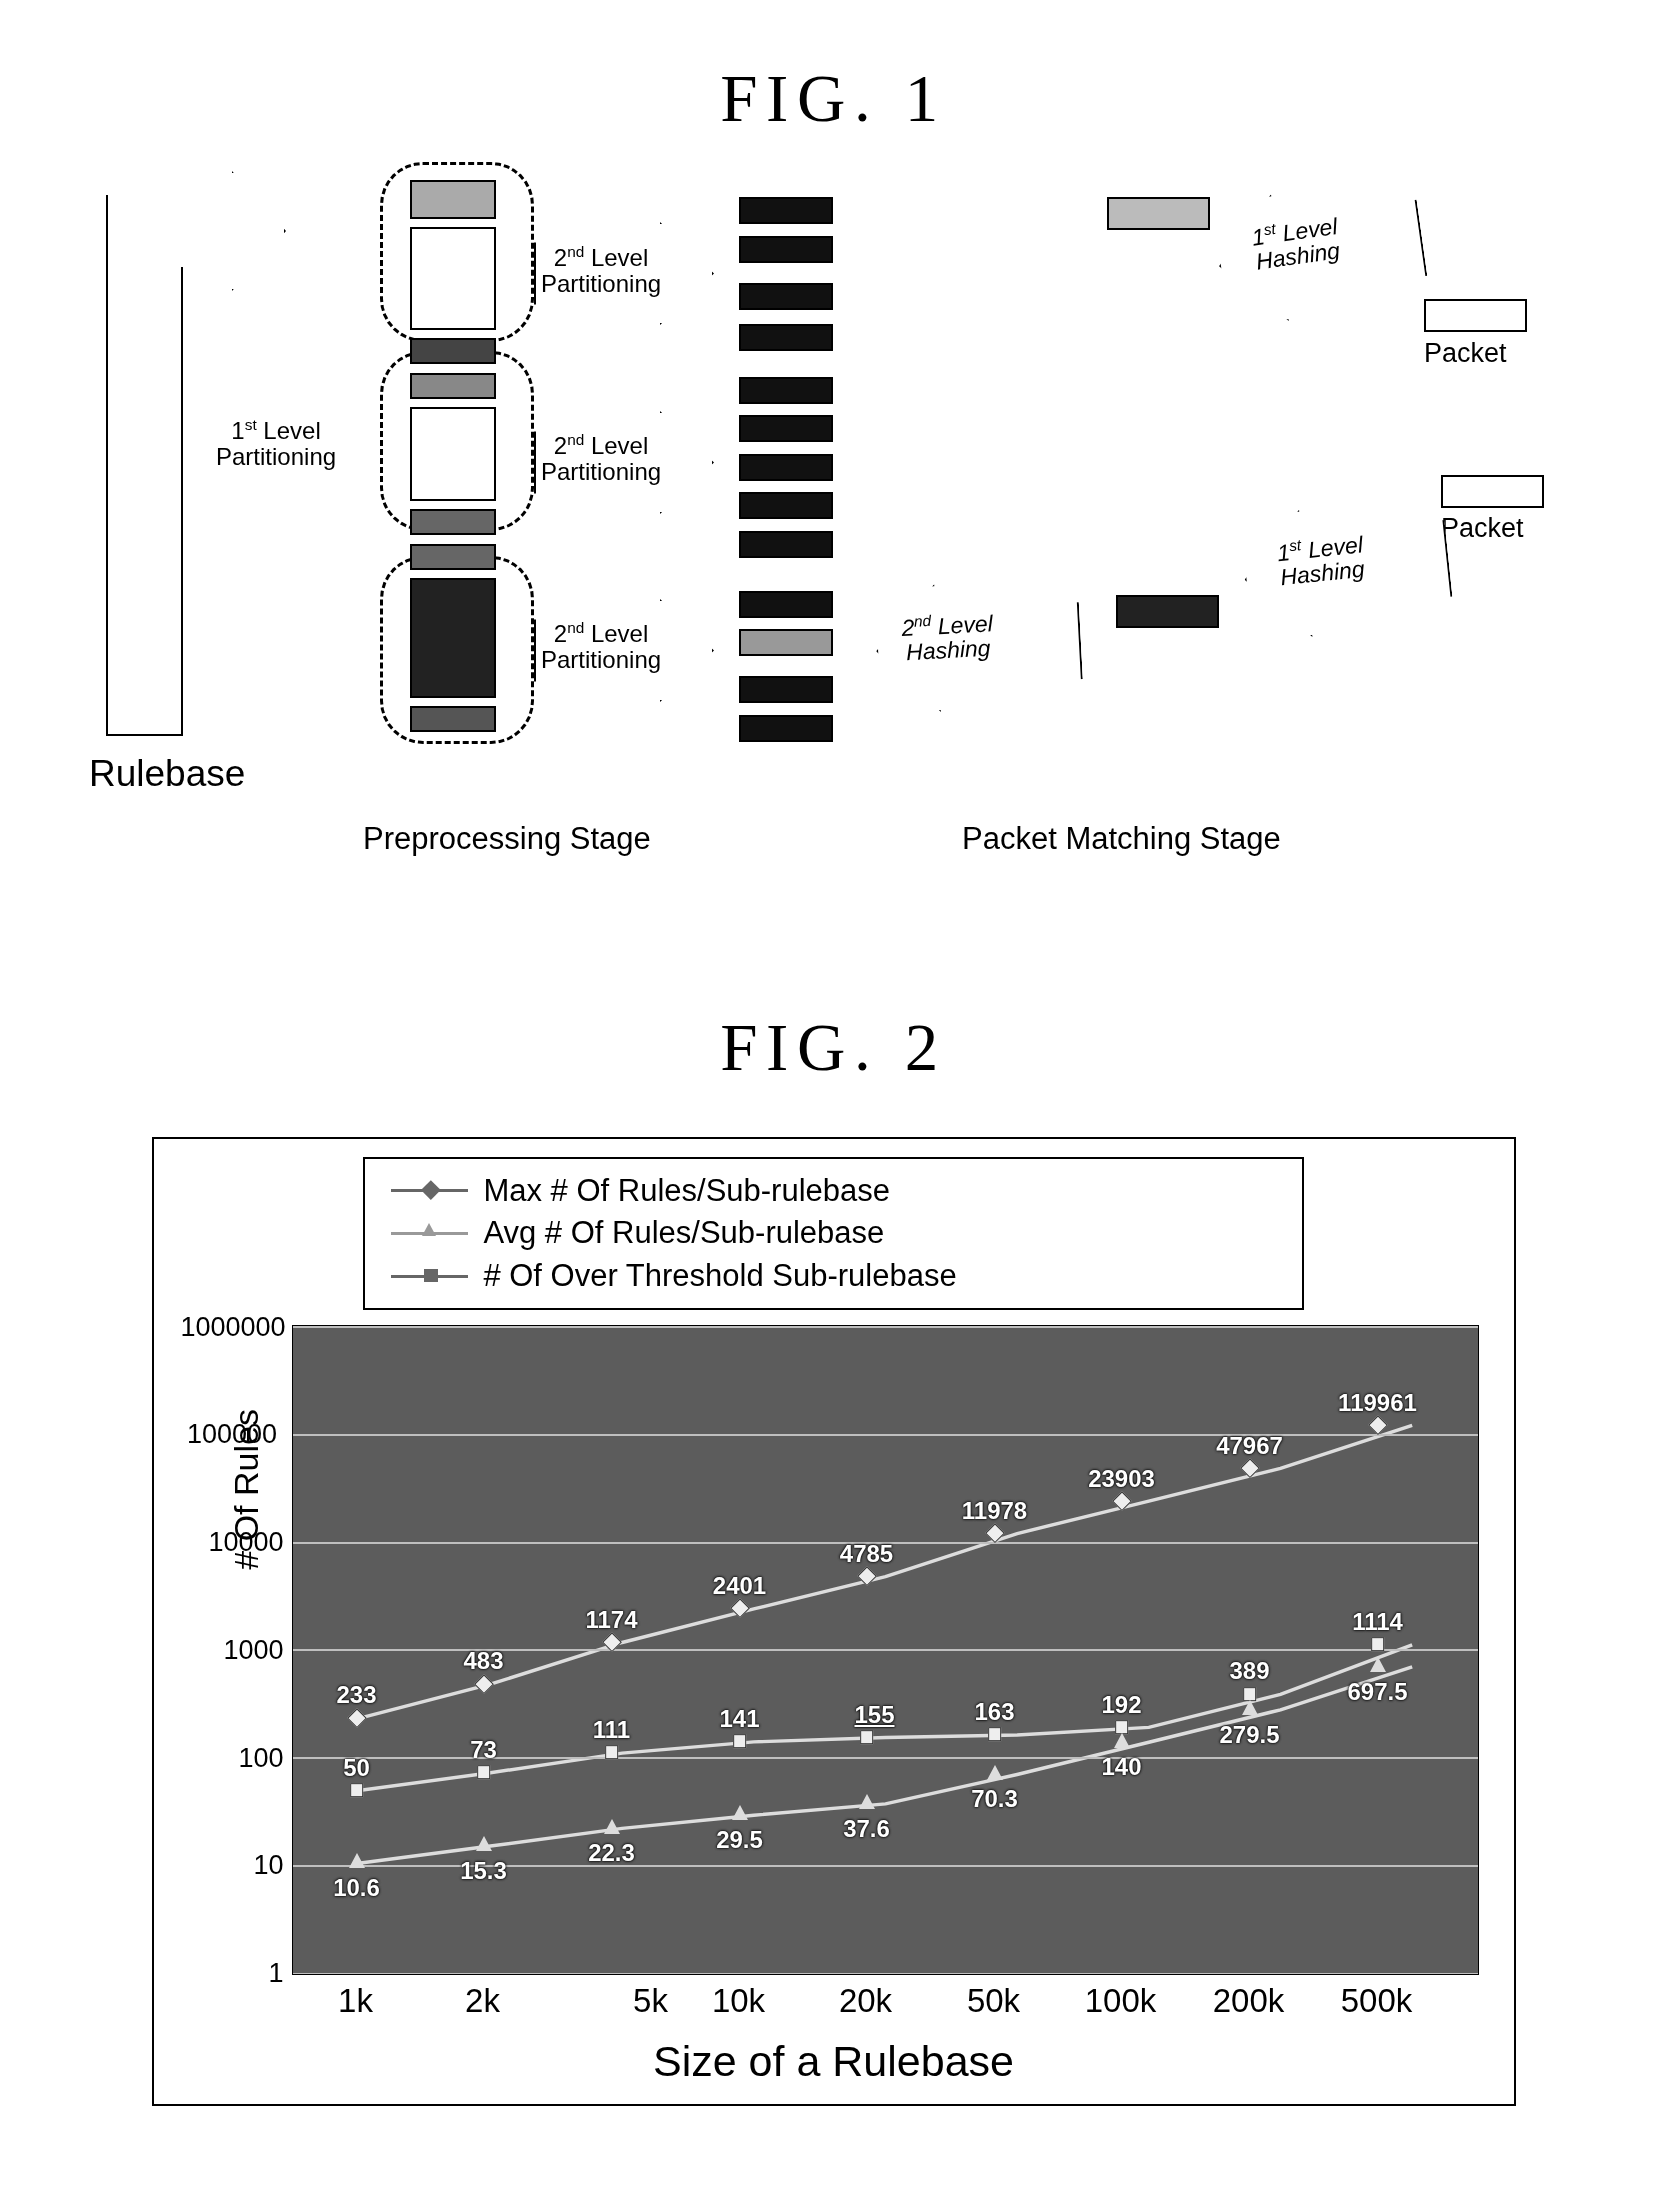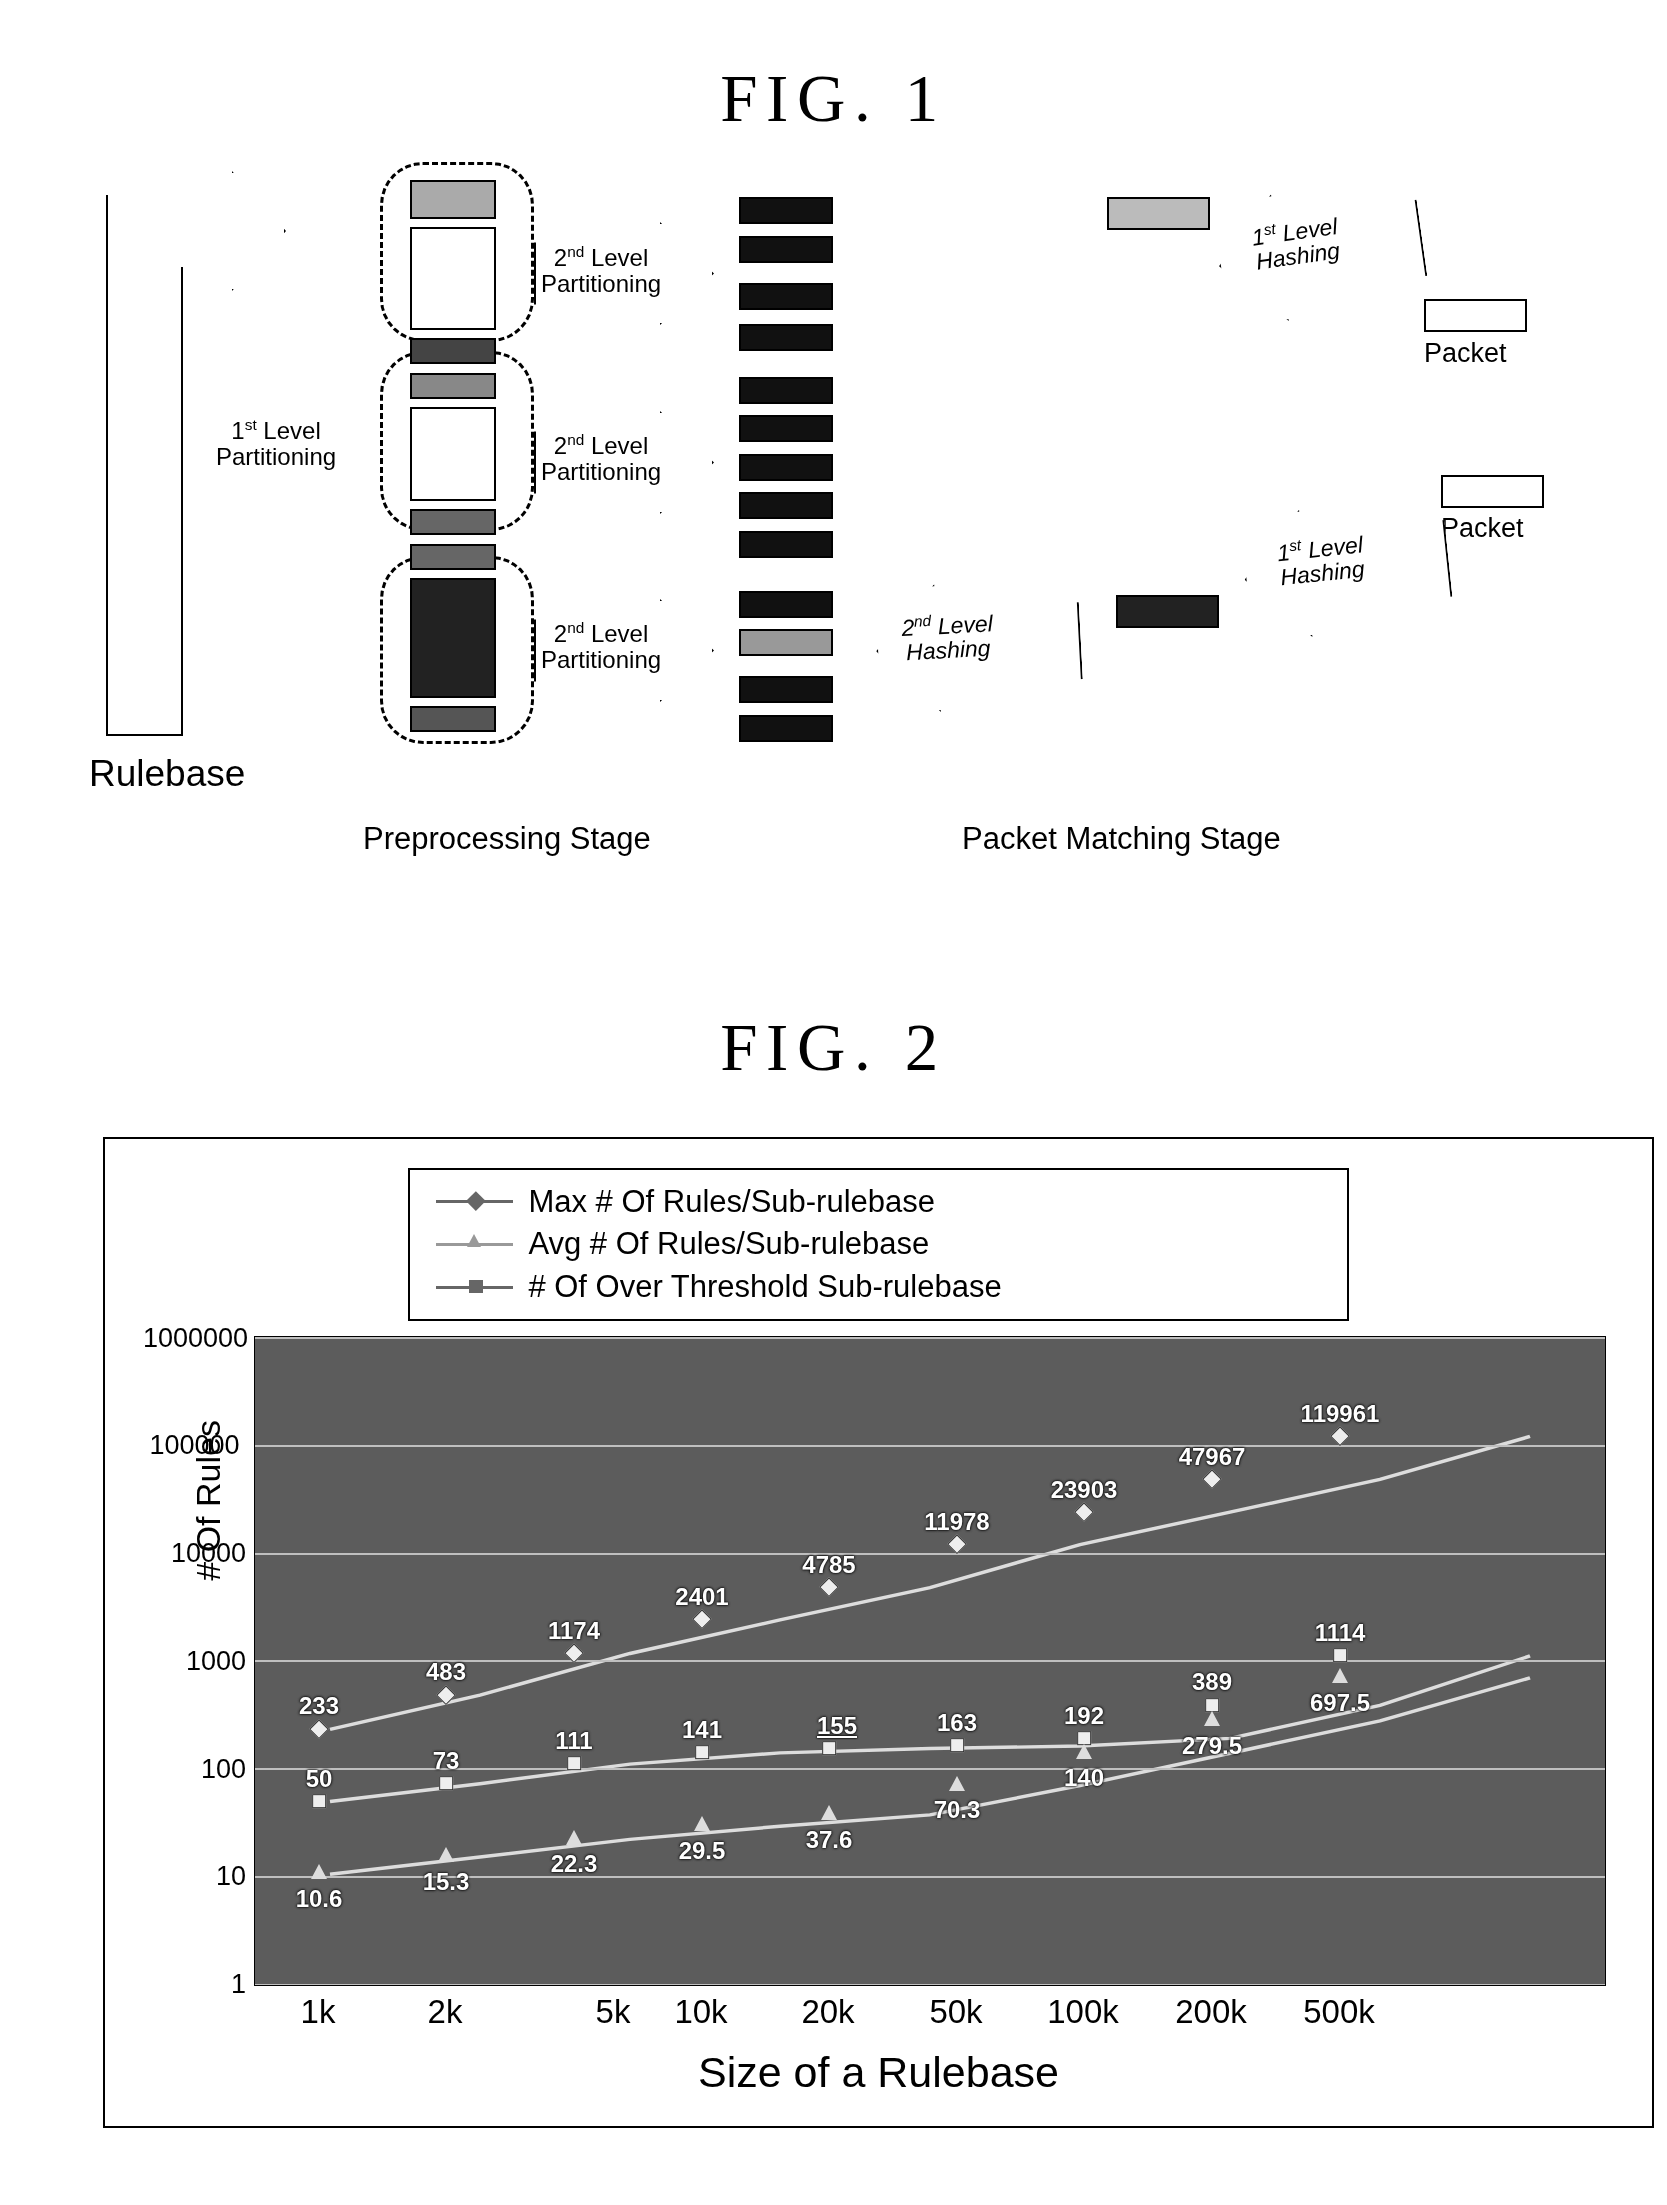--- a/index.html
+++ b/index.html
@@ -110,22 +110,22 @@
   .ha2{left:1138px; top:334px; transform:rotate(-6deg);}
   .ha3{left:770px; top:411px; transform:rotate(-3deg);}
   .hash-text{position:absolute; font-size:23px; font-style:italic; line-height:1.05; text-align:center;}
   .hash-text sup{font-size:15.4px;}
   .ht1{left:1147px; top:47px; transform:rotate(-8deg);}
   .ht2{left:1172px; top:364px; transform:rotate(-6deg);}
   .ht3{left:796px; top:441px; transform:rotate(-3deg);}
 
   
   .fig2-outer {
-    width: 1551px; margin: 51px auto 0;
-    border: 2.6px solid #000; padding: 29px; background:#fff;
+    width: 1364px; margin: 51px auto 0;
+    border: 2.6px solid #000; padding: 18px; background:#fff;
   }
   .legend-box{
     border:2.6px solid #000; background:#fff; padding:13.7px 26px;
     width: 941px; margin: 0 auto 15.4px; font-size: 31px;
     display:flex; flex-direction:column; gap:6.8px;
   }
   .legend-row{display:flex; align-items:center; gap:15.4px;}
   .lg-swatch{width:77px; height:3.4px; background:#666; position:relative;}
   .lg-swatch::before{content:""; position:absolute; left:33px; top:-6px; width:13.7px; height:13.7px; background:#666;}
   .lg-swatch.diamond::before{transform:rotate(45deg);}

